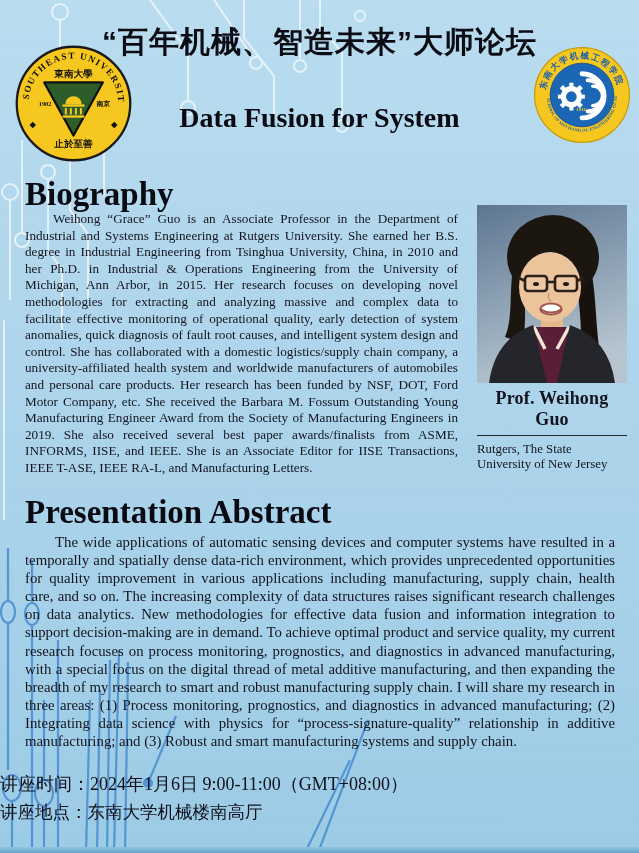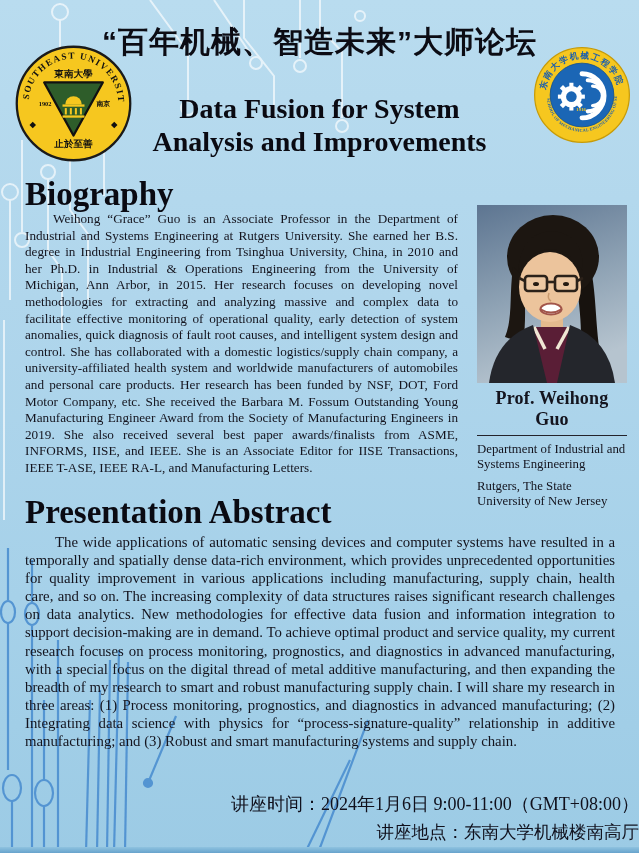--- a/index.html
+++ b/index.html
@@ -12,39 +12,39 @@
   .circuit { position:absolute; inset:0; z-index:0; }
   .content { position:absolute; inset:0; z-index:1; }
 
   .logo { position:absolute; }
   .logo-seu { left:14px; top:44px; width:119px; height:119px; }
   .logo-sme { left:533px; top:46px; width:98px; height:98px; }
 
   .cn-title { position:absolute; top:22px; left:0; width:100%; text-align:center;
     font-family:"Liberation Sans", sans-serif; font-weight:700; color:#0c0c14;
     font-size:30px; line-height:39px; letter-spacing:1px; }
-  .en-title { position:absolute; top:92px; left:0; width:100%; text-align:center;
+  .en-title { position:absolute; top:101px; left:0; width:100%; text-align:center;
     font-weight:700; font-size:28px; line-height:33px; color:#0a0a12; }
 
   .sec-heading { position:absolute; left:25px; font-weight:700; font-size:33px; color:#0a0a12; }
   .h-bio { top:176px; }
   .h-abs { top:494px; }
 
   .bio-text { position:absolute; left:25px; top:211px; width:433px;
     font-size:13.2px; line-height:16.6px; text-align:justify; text-indent:28px; }
   .abs-text { position:absolute; left:25px; top:533px; width:590px;
     font-size:14.8px; line-height:18.1px; text-align:justify; text-indent:30px; }
 
   .profile { position:absolute; left:477px; top:205px; width:150px; }
   .photo { width:150px; height:178px; display:block; }
   .caption { margin-top:5px; text-align:center; font-weight:700; font-size:18px; letter-spacing:.2px; }
   .divider { border:none; border-top:1.5px solid #23232b; margin:5px 0 6px 0; }
   .affil { font-size:12.8px; line-height:15.4px; margin-bottom:6px; }
 
-  .footer { position:absolute; left:0; top:770px; width:100%; text-align:right;margin-top:20px; }
+  .footer { position:absolute; left:0; top:770px; width:100%; text-align:left; }
   .footer p { font-size:18px; line-height:28px; color:#10101c; }
   .footer .f2 { font-size:17.5px; }
 
   .bottom-strip { position:absolute; left:0; bottom:0; width:100%; height:6px;
     background:linear-gradient(180deg,#8fc3e0,#67a3cc); z-index:2; }
 </style>
 </head>
 <body>
 
 <div class="poster">
@@ -157,21 +157,20 @@
         <path d="M73,49 a12,12 0 0 1 0,24" stroke-width="4"></path>
       </g>
       <text x="53" y="80" font-size="6" font-weight="700" fill="#f6c71f">1916</text>
     </svg>
 
     <h1 class="cn-title">
       <div>“百年机械、智造未来”大师论坛</div>
     </h1>
     <h2 class="en-title">
       <div>Data Fusion for System</div>
-      <div>Analysis and Improvements</div>
     </h2>
 
     <h3 class="sec-heading h-bio">Biography</h3>
     <p class="bio-text">Weihong “Grace” Guo is an Associate Professor in the Department of Industrial and Systems Engineering at Rutgers University. She earned her B.S. degree in Industrial Engineering from Tsinghua University, China, in 2010 and her Ph.D. in Industrial &amp; Operations Engineering from the University of Michigan, Ann Arbor, in 2015. Her research focuses on developing novel methodologies for extracting and analyzing massive and complex data to facilitate effective monitoring of operational quality, early detection of system anomalies, quick diagnosis of fault root causes, and intelligent system design and control. She has collaborated with a domestic logistics/supply chain company, a university-affiliated health system and worldwide manufacturers of automobiles and personal care products. Her research has been funded by NSF, DOT, Ford Motor Company, etc. She received the Barbara M. Fossum Outstanding Young Manufacturing Engineer Award from the Society of Manufacturing Engineers in 2019. She also received several best paper awards/finalists from ASME, INFORMS, IISE, and IEEE. She is an Associate Editor for IISE Transactions, IEEE T-ASE, IEEE RA-L, and Manufacturing Letters.</p>
 
     <aside class="profile">
       <svg class="photo" viewBox="0 0 150 178">
         <defs>
           <linearGradient id="phbg" x1="0" y1="0" x2="0.3" y2="1">
             <stop offset="0" stop-color="#5d7591"></stop>
@@ -201,21 +200,20 @@
           <path d="M63,104 q11,7 22,0" stroke="#a2554a" stroke-width="2" fill="none"></path>
           <polygon points="56,122 94,122 98,178 52,178" fill="#5a1e36"></polygon>
           <path d="M57,122 L68,144" stroke="#efe7d4" stroke-width="3.5"></path>
           <path d="M92,122 L80,144" stroke="#efe7d4" stroke-width="3.5"></path>
           <path d="M12,178 Q18,134 56,120 L70,178 Z" fill="#24262c"></path>
           <path d="M138,178 Q132,134 93,120 L80,178 Z" fill="#24262c"></path>
         </g>
       </svg>
       <div class="caption">Prof. Weihong Guo</div>
       <hr class="divider">
-      <p class="affil">Department of Industrial and Systems Engineering</p>
       <p class="affil">Rutgers, The State University of New Jersey</p>
     </aside>
 
     <h3 class="sec-heading h-abs">Presentation Abstract</h3>
     <p class="abs-text">The wide applications of automatic sensing devices and computer systems have resulted in a temporally and spatially dense data-rich environment, which provides unprecedented opportunities for quality improvement in various applications including manufacturing, supply chain, health care, and so on. The increasing complexity of data structures raises significant research challenges on data analytics. New methodologies for effective data fusion and information integration to support decision-making are in demand. To achieve optimal product and service quality, my current research focuses on process monitoring, prognostics, and diagnostics in advanced manufacturing, with a special focus on the digital thread of metal additive manufacturing, and then expanding the breadth of my research to smart and robust manufacturing supply chain. I will share my research in three areas: (1) Process monitoring, prognostics, and diagnostics in advanced manufacturing; (2) Integrating data science with physics for “process-signature-quality” relationship in additive manufacturing; and (3) Robust and smart manufacturing systems and supply chain.</p>
 
     <div class="footer">
       <p class="f1">讲座时间：2024年1月6日 9:00-11:00（GMT+08:00）</p>
       <p class="f2">讲座地点：东南大学机械楼南高厅</p>
     </div>

